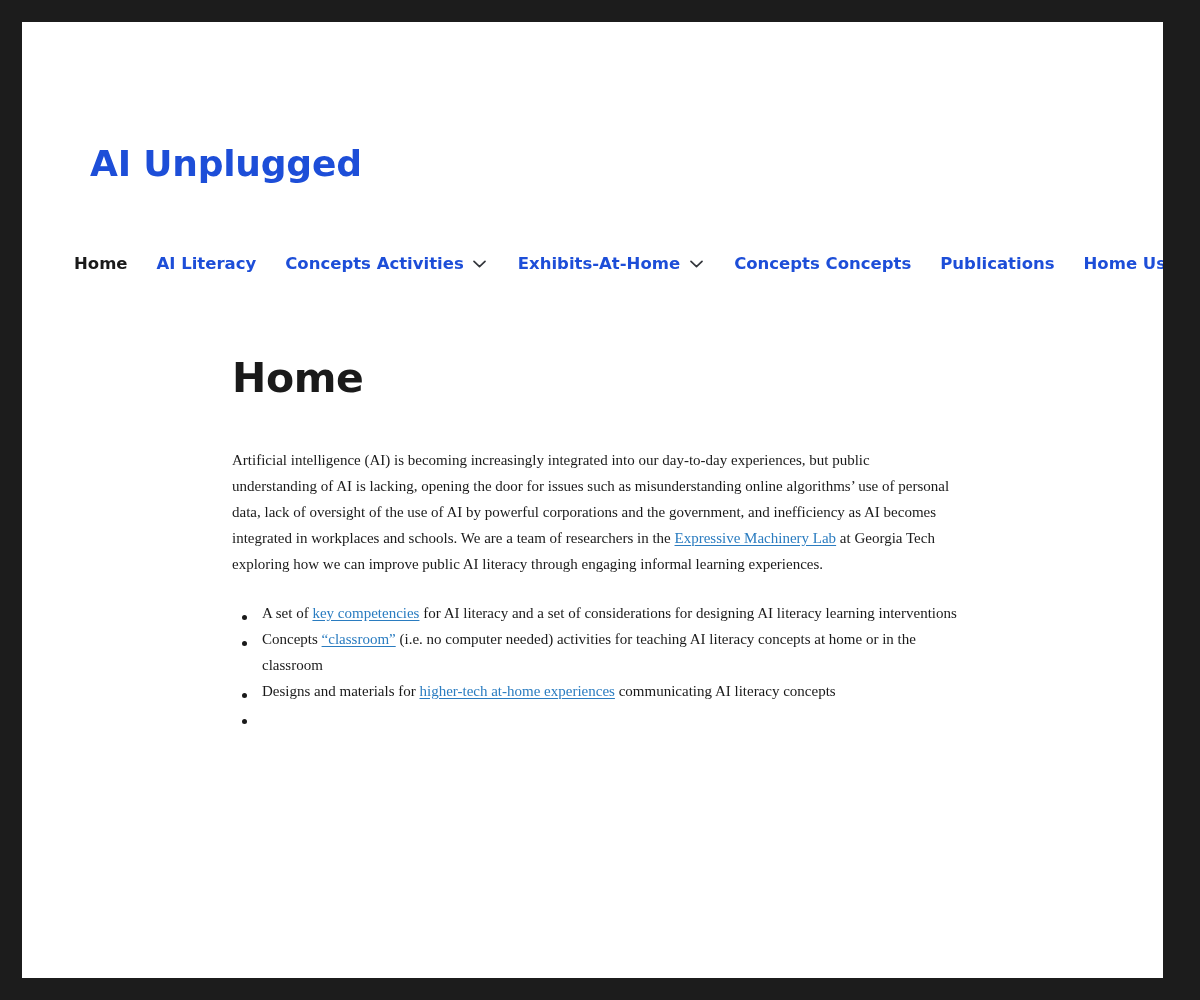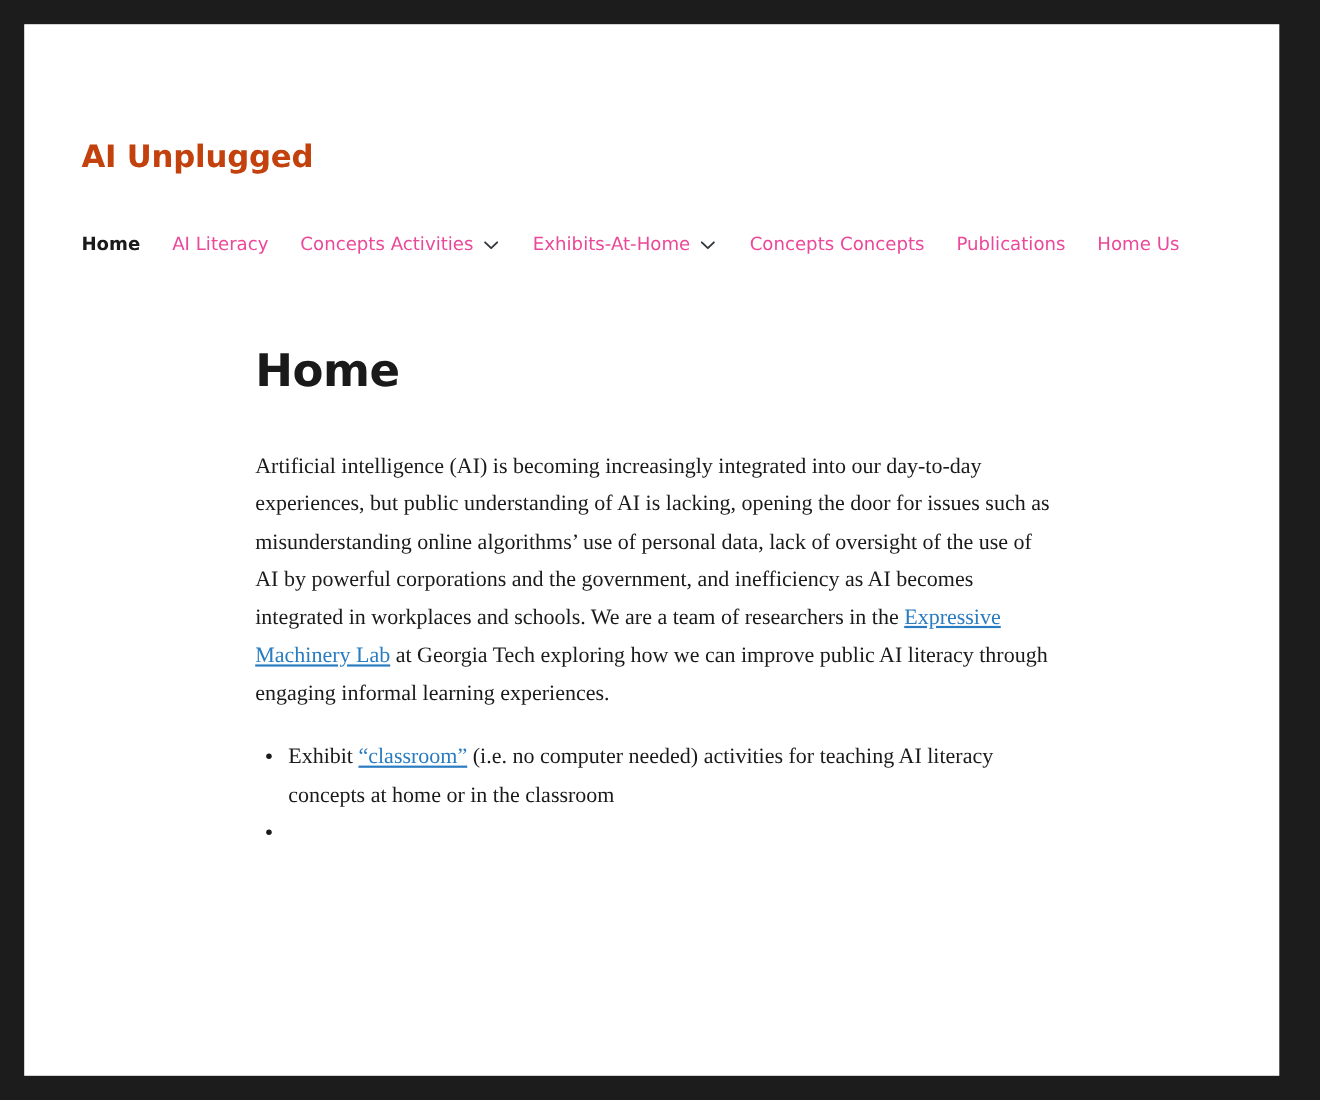--- a/index.html
+++ b/index.html
@@ -22,27 +22,27 @@
     height: 956px;
     background: #ffffff;
     overflow: hidden;
   }
 
   
   .site-header {
     padding: 0;
   }
   .site-title {
-    margin: 0;
+    margin: 16px;
     padding: 104px 0 0 52px;
     font-family: "DejaVu Sans", sans-serif;
-    font-size: 28px;
+    font-size: 36px;
     font-weight: 700;
     letter-spacing: -0.2px;
-    color: #c2410c;
+    color: #1d4ed8;
     line-height: 1.2;
     display: inline-block;
     text-decoration: none;
   }
 
   
   .main-nav {
     padding: 54px 0 0 52px;
   }
   .nav-list {
@@ -54,22 +54,22 @@
     flex-wrap: nowrap;
   }
   .nav-item {
     display: flex;
     align-items: center;
     margin-right: 29px;
   }
   .nav-link {
     font-family: "DejaVu Sans", sans-serif;
     font-size: 16.5px;
-    font-weight: 400;
-    color: #ec4899;
+    font-weight: 700;
+    color: #1d4ed8;
     text-decoration: none;
     line-height: 1;
     white-space: nowrap;
   }
   .nav-item.is-current .nav-link {
     font-weight: 700;
     color: #1a1a1a;
   }
   .chevron-icon {
     display: inline-flex;
@@ -95,21 +95,21 @@
     font-weight: 700;
     letter-spacing: -0.4px;
     color: #1a1a1a;
     line-height: 1.15;
   }
 
   .entry-content {
     width: 725px;
     margin-top: 46px;
     font-family: "Liberation Serif", serif;
-    font-size: 20px;
+    font-size: 15px;
     line-height: 1.72;
     color: #1a1a1a;
   }
   .entry-content p {
     margin: 0 0 28px 0;
   }
   .entry-content p:last-of-type {
     margin-bottom: 0;
   }
 
@@ -197,23 +197,25 @@
 
     <h1 class="entry-title">Home</h1>
 
     <div class="entry-content">
 
       <p><span>Artificial intelligence (AI) is becoming increasingly integrated into our day-to-day experiences, but public understanding of AI is lacking, opening the door for issues such as misunderstanding online algorithms’ use of personal data, lack of oversight of the use of AI by powerful corporations and the government, and inefficiency as AI becomes integrated in workplaces and schools. We are a team of researchers in the </span><a class="content-link" href="#">Expressive Machinery Lab</a><span> at Georgia Tech exploring how we can improve public AI literacy through engaging informal learning experiences.</span></p>
 
 
       <ul>
 
-
-        <li><span>Exhibit </span><a class="content-link" href="#">“classroom”</a><span> (i.e. no computer needed) activities for teaching AI literacy concepts at home or in the classroom</span></li>
-
+        <li><span>A set of </span><a class="content-link" href="#">key competencies</a><span> for AI literacy and a set of considerations for designing AI literacy learning interventions</span></li>
+
+        <li><span>Concepts </span><a class="content-link" href="#">“classroom”</a><span> (i.e. no computer needed) activities for teaching AI literacy concepts at home or in the classroom</span></li>
+
+        <li><span>Designs and materials for </span><a class="content-link" href="#">higher-tech at-home experiences</a><span> communicating AI literacy concepts</span></li>
 
         <li><span></span></li>
 
       </ul>
 
     </div>
   </main>
 
 </div>
 

